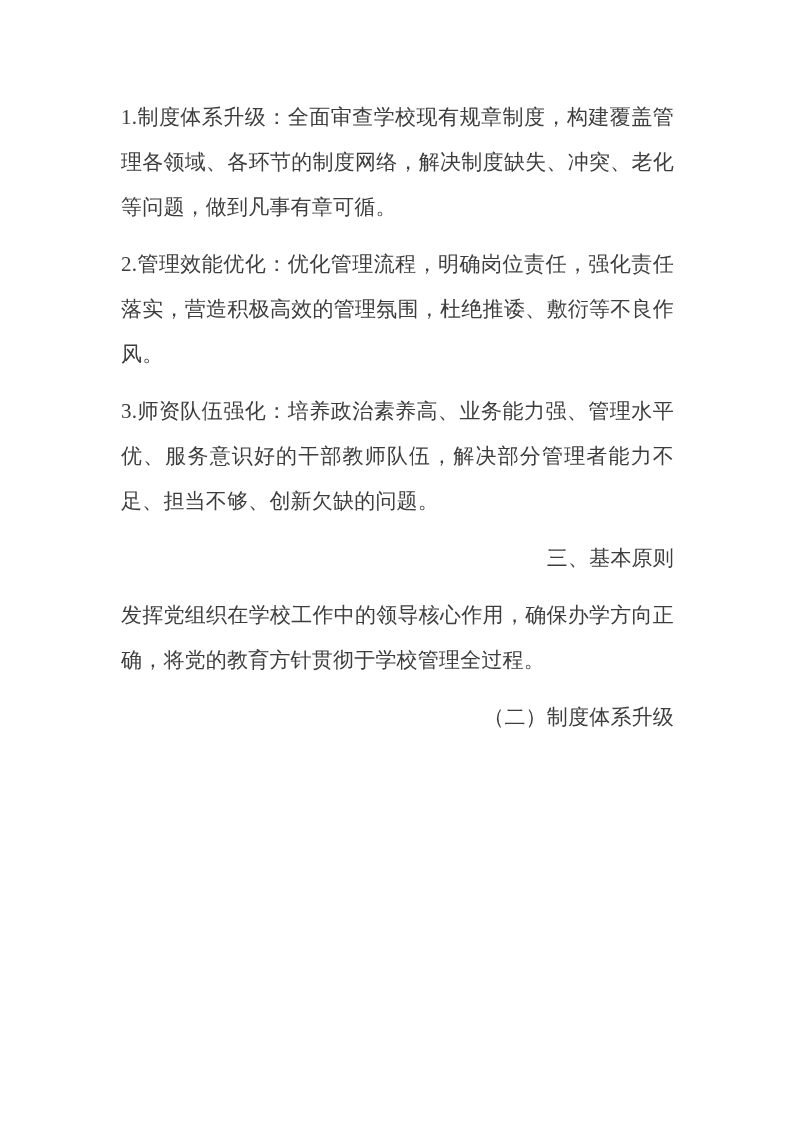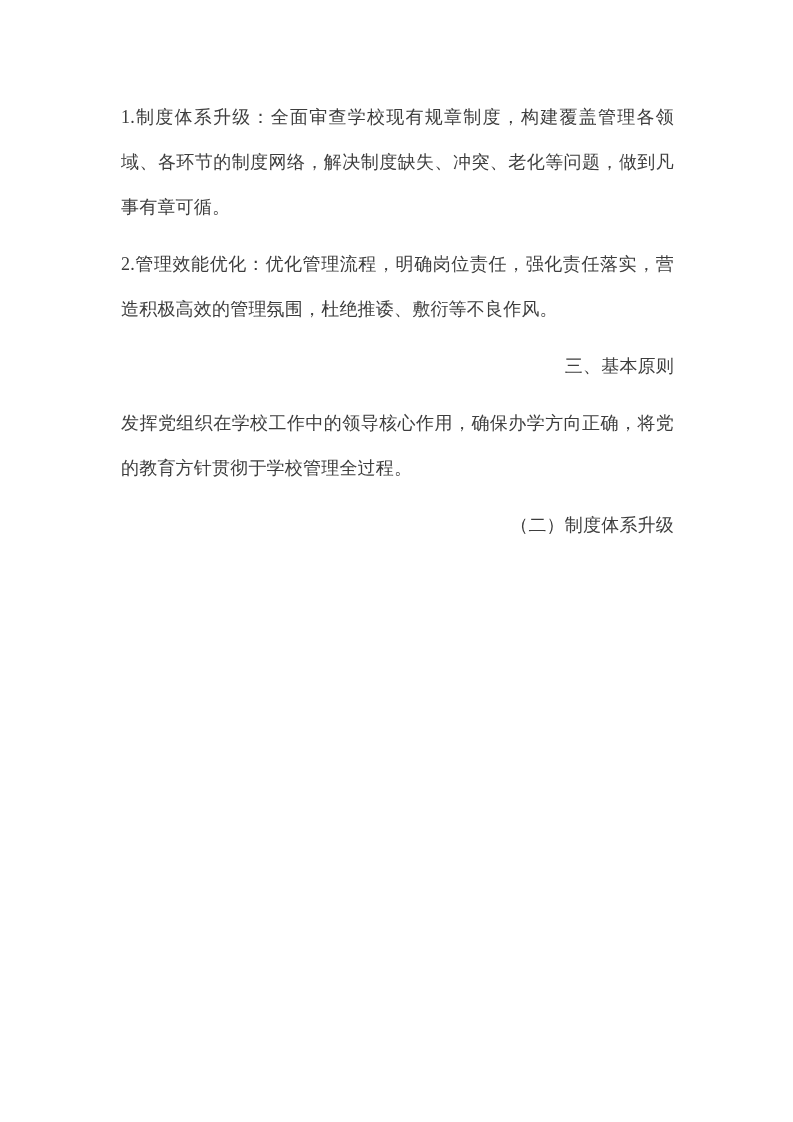--- a/index.html
+++ b/index.html
@@ -15,21 +15,21 @@
     background: #ffffff;
     overflow: hidden;
     box-sizing: border-box;
   }
   .content {
     position: absolute;
     top: 95px;
     left: 121px;
     width: 553px;
     font-family: "Liberation Serif", "DejaVu Serif", serif;
-    font-size: 18px;
+    font-size: 21px;
     color: #3d3d3d;
   }
   .para {
     margin: 0 0 12px 0;
     line-height: 45px;
     text-align: justify;
     text-justify: inter-ideograph;
     letter-spacing: 0.2px;
     word-break: break-all;
   }
@@ -39,17 +39,18 @@
     font-weight: normal;
   }
 </style>
 </head>
 <body>
 
 <div class="page">
   <div class="content">
     <p class="para">1.制度体系升级：全面审查学校现有规章制度，构建覆盖管理各领域、各环节的制度网络，解决制度缺失、冲突、老化等问题，做到凡事有章可循。</p>
     <p class="para">2.管理效能优化：优化管理流程，明确岗位责任，强化责任落实，营造积极高效的管理氛围，杜绝推诿、敷衍等不良作风。</p>
+    <p class="para">3.师资队伍强化：培养政治素养高、业务能力强、管理水平优、服务意识好的干部教师队伍，解决部分管理者能力不足、担当不够、创新欠缺的问题。</p>
     <p class="para heading">三、基本原则</p>
     <p class="para">发挥党组织在学校工作中的领导核心作用，确保办学方向正确，将党的教育方针贯彻于学校管理全过程。</p>
     <p class="para subheading">（二）制度体系升级</p>
   </div>
 </div>
 
 </body></html>

